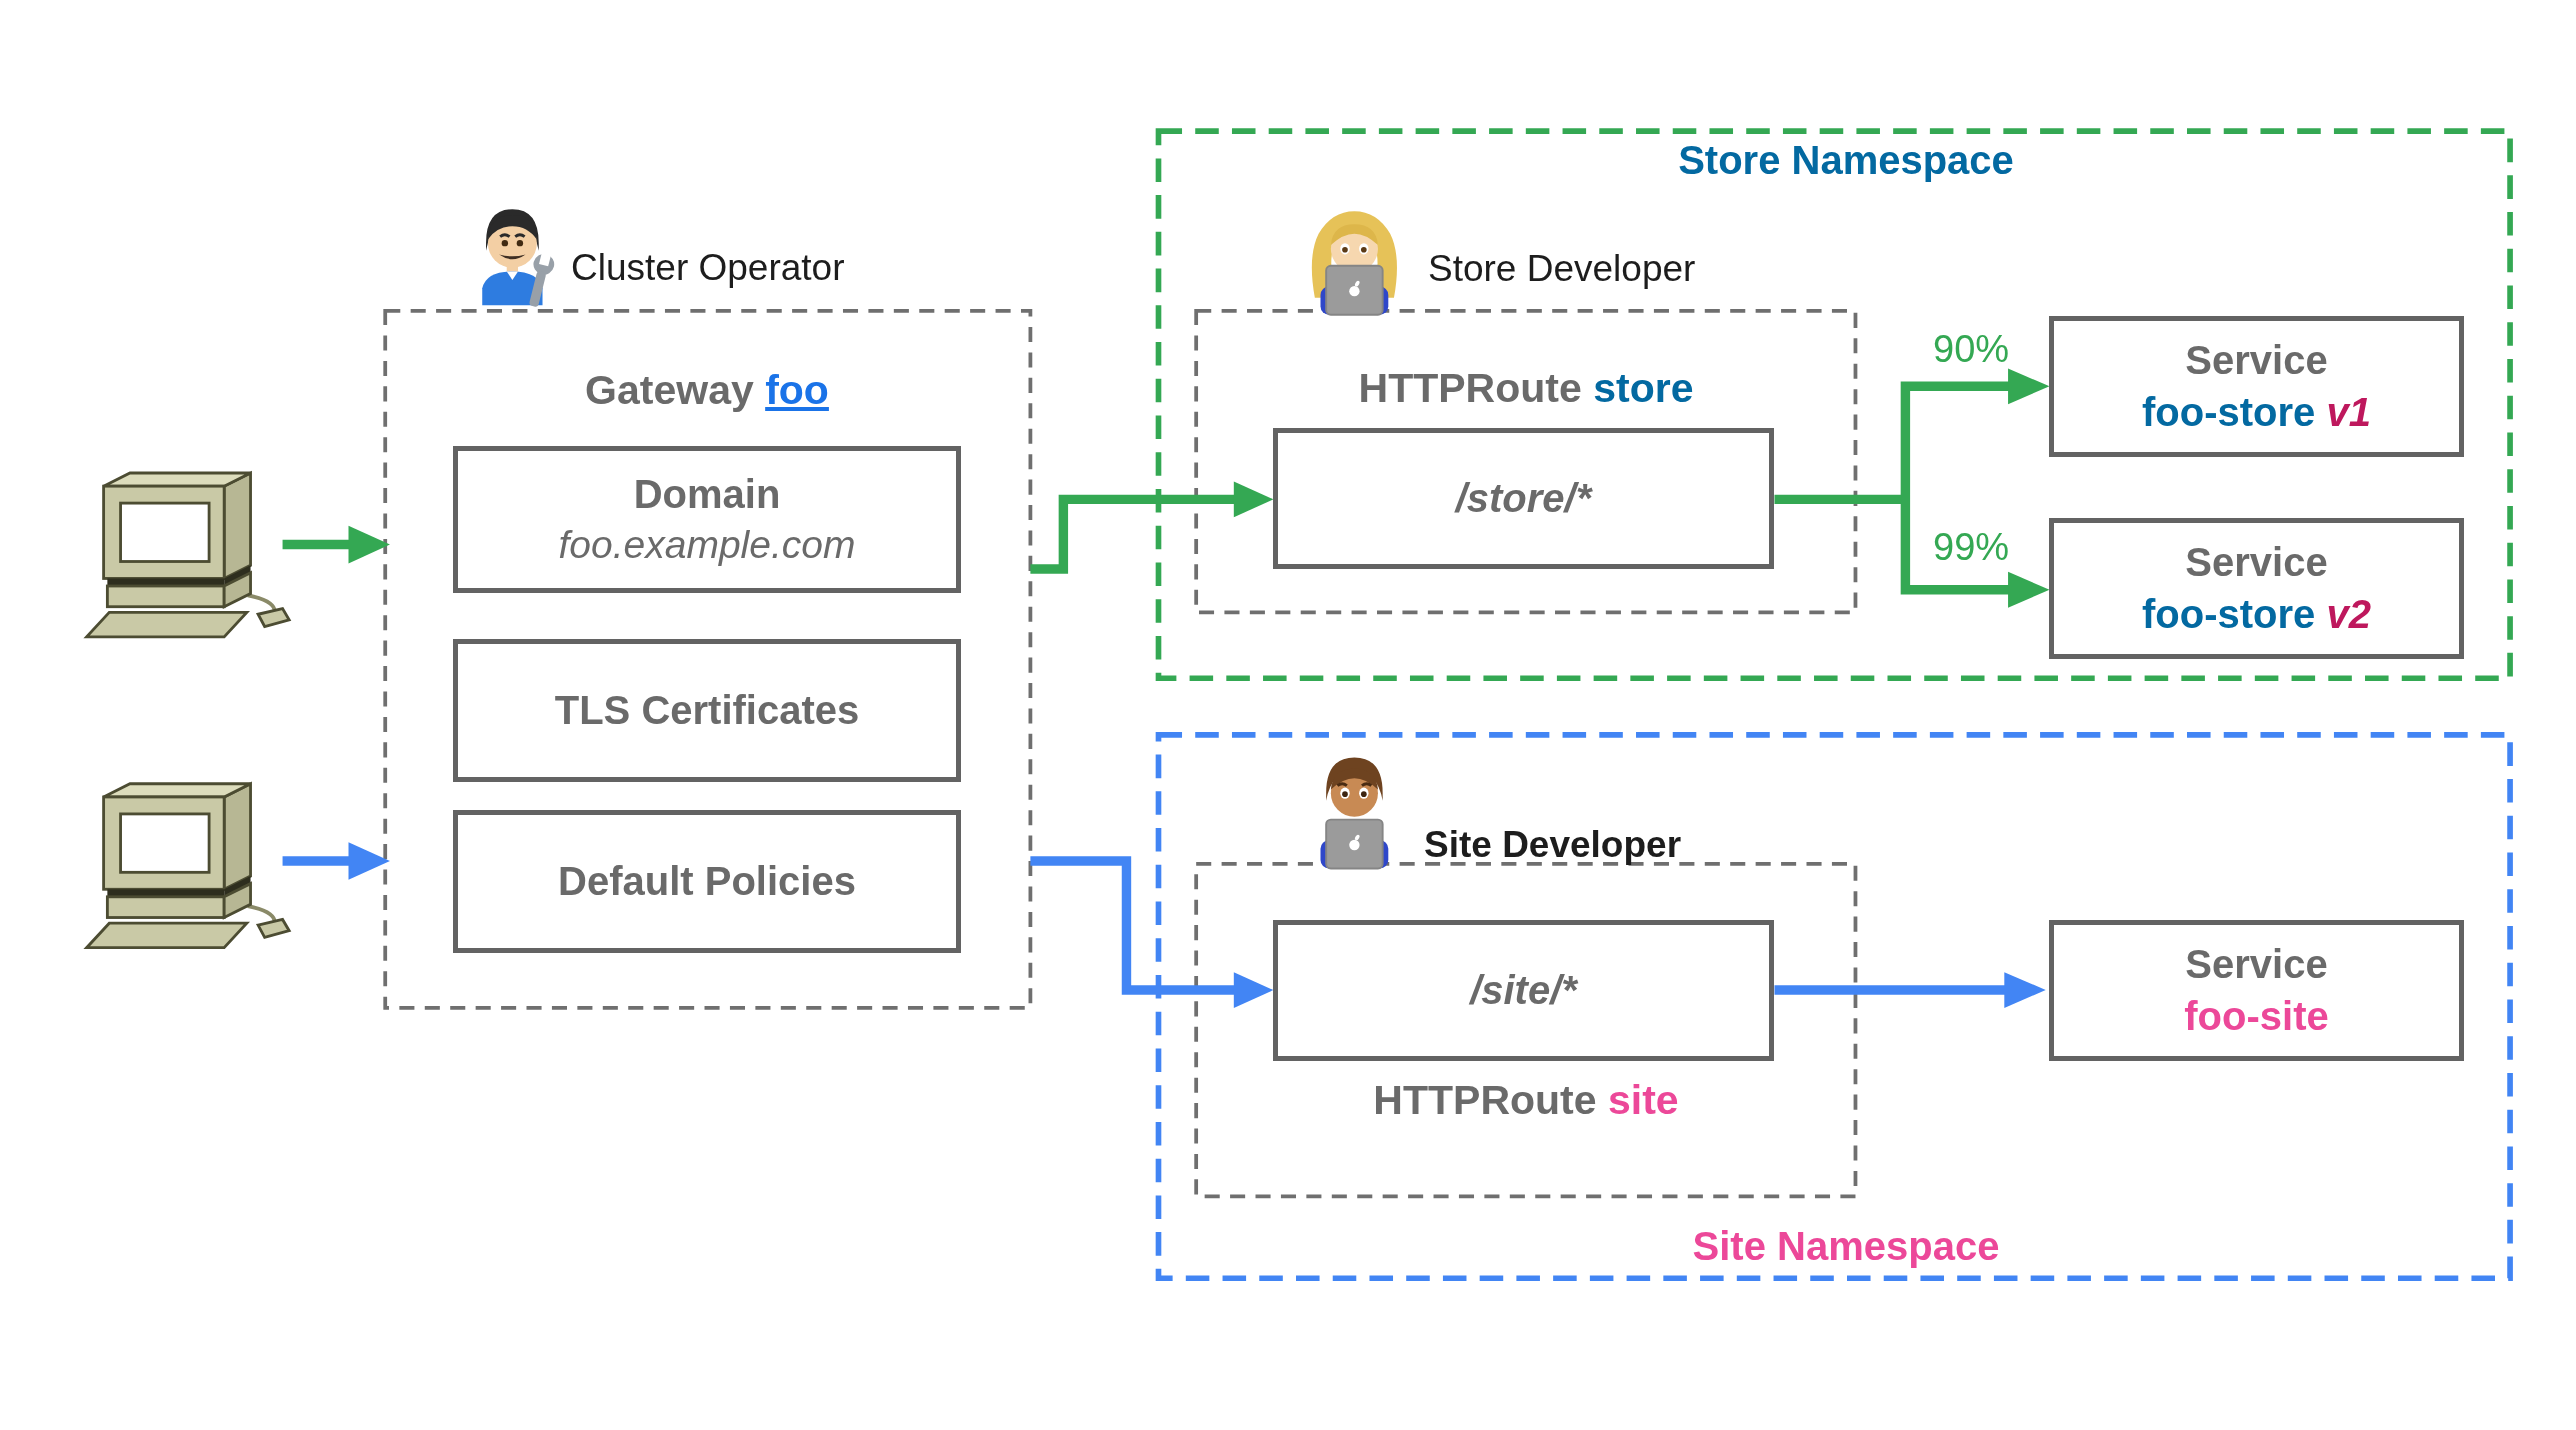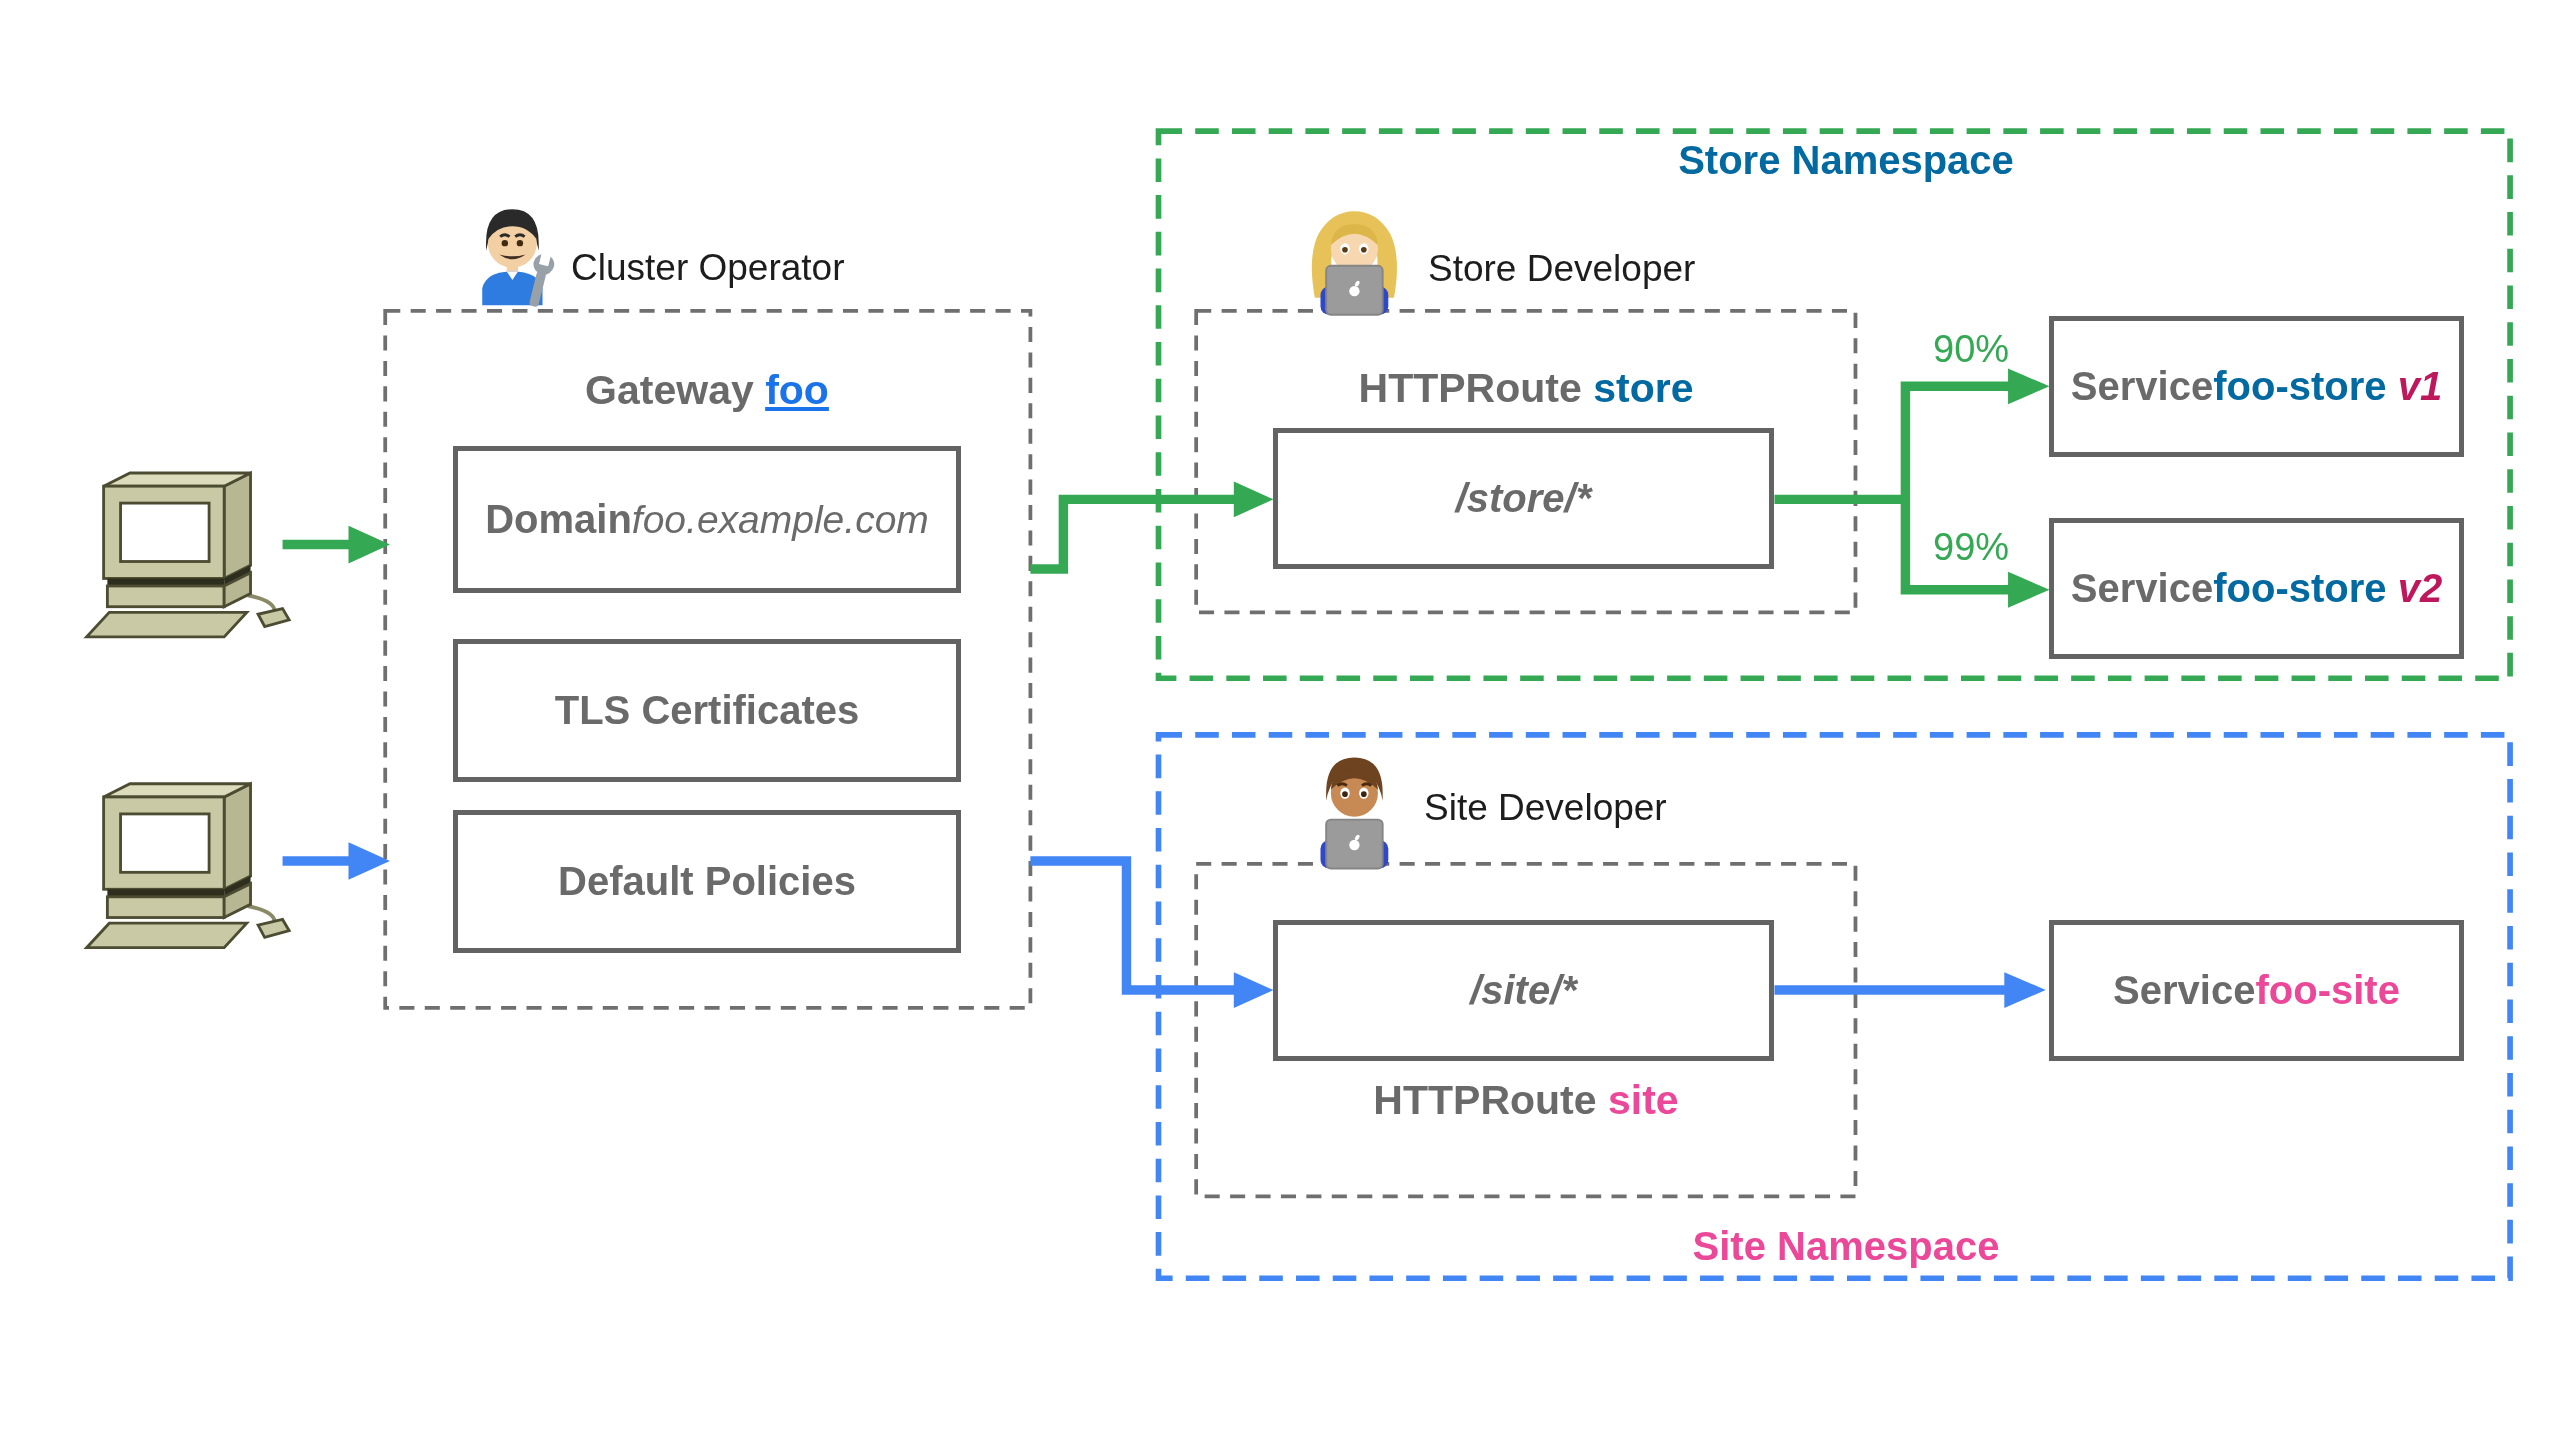--- a/index.html
+++ b/index.html
@@ -3,21 +3,21 @@
 <meta charset="utf-8">
 <style>
   html,body{margin:0;padding:0;background:#ffffff;}
   body{width:2576px;height:1431px;position:relative;overflow:hidden;
        font-family:"Liberation Sans","DejaVu Sans",sans-serif;}
   .canvas{position:absolute;inset:0;width:2576px;height:1431px;background:#ffffff;}
   .layer{position:absolute;left:0;top:0;width:2576px;height:1431px;}
 
   
   .box{position:absolute;box-sizing:border-box;border:5.7px solid #636363;background:#ffffff;
-       display:flex;align-items:center;justify-content:center;
+       display:flex;flex-direction:column;align-items:center;justify-content:center;
        text-align:center;font-weight:700;color:#6A6A6A;line-height:1.28;}
   .box .line1{font-size:40px;}
   .box .line2{font-size:40px;}
   .domain-value{font-style:italic;font-weight:400;font-size:39px;}
   .route-path{font-style:italic;font-weight:700;font-size:40px;}
 
   #domain-box   {left:453px; top:446px; width:508px; height:147px;}
   #tls-box      {left:453px; top:639px; width:508px; height:143px;}
   #policies-box {left:453px; top:810px; width:508px; height:143px;}
   #store-route-box{left:1273px; top:428px; width:501px; height:141px;}
@@ -38,21 +38,21 @@
   .ns-lbl{font-size:40px;font-weight:700;}
   .weight-lbl{font-size:38px;color:#34A853;font-weight:400;}
 
   #cluster-operator-label{left:571px;top:247px;}
   #gateway-title{left:707px;top:367px;}
   #store-namespace-label{left:1846px;top:138px;}
   #store-developer-label{left:1428px;top:248px;}
   #httproute-store-title{left:1526px;top:365px;}
   #weight-90{left:1933px;top:328px;}
   #weight-10{left:1933px;top:526px;}
-  #site-developer-label{left:1424px;top:787px;}
+  #site-developer-label{left:1424px;top:824px;font-weight:bold;}
   #httproute-site-title{left:1526px;top:1077px;}
   #site-namespace-label{left:1846px;top:1224px;}
 </style>
 </head>
 <body>
 
 <div class="canvas">
 
   <svg class="layer" width="2576" height="1431" viewBox="0 0 2735 1519">
 

